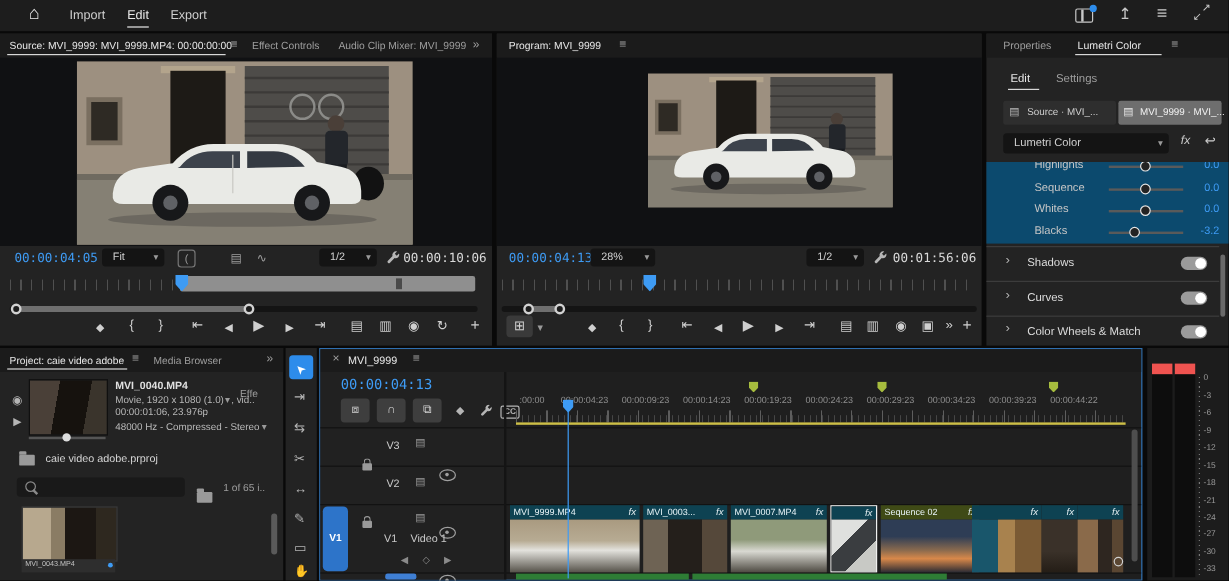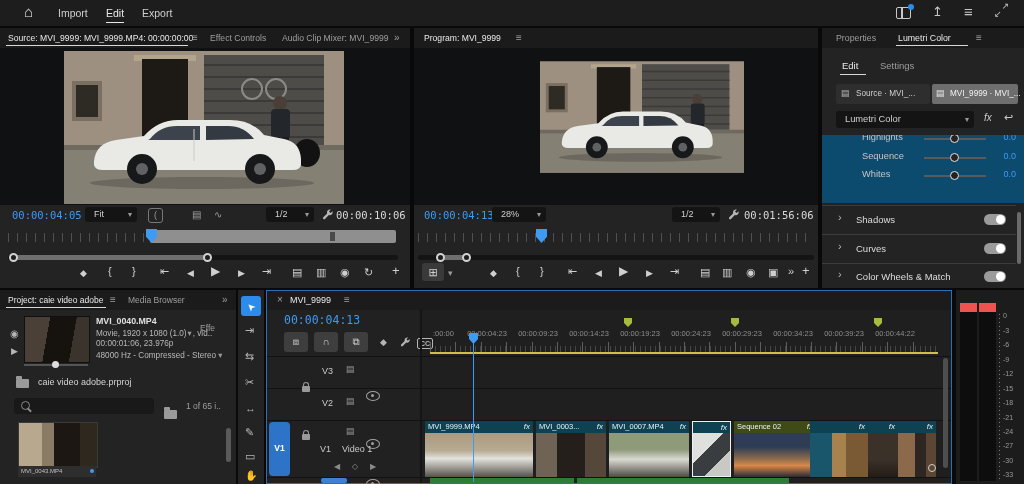--- a/index.html
+++ b/index.html
@@ -254,20 +254,26 @@
       <div class="strack" style="left:102px;top:9px;width:62px;"></div>
       <div class="knob" style="left:128px;top:5px;"></div>
       <span class="a tx blue" style="left:168px;top:3px;width:26px;text-align:right;font-size:9px;">0.0</span>
     </div>
     <div class="a" style="left:0;top:31px;width:202px;height:16px;">
       <span class="a tx" style="left:40px;top:3px;font-size:9.3px;color:#c5c5c5;">Whites</span>
       <div class="strack" style="left:102px;top:9px;width:62px;"></div>
       <div class="knob" style="left:128px;top:5px;"></div>
       <span class="a tx blue" style="left:168px;top:3px;width:26px;text-align:right;font-size:9px;">0.0</span>
     </div>
+    <div class="a" style="left:0;top:49px;width:202px;height:16px;">
+      <span class="a tx" style="left:40px;top:3px;font-size:9.3px;color:#c5c5c5;">Blacks</span>
+      <div class="strack" style="left:102px;top:9px;width:62px;"></div>
+      <div class="knob" style="left:119px;top:5px;"></div>
+      <span class="a tx blue" style="left:168px;top:3px;width:26px;text-align:right;font-size:9px;">-3.2</span>
+    </div>
   </div>
 
   <div class="a" style="left:822px;top:205px;width:194px;height:1px;background:#3c3c3c;"></div>
   <div class="a" style="left:822px;top:206px;width:194px;height:28px;">
     <span class="a" style="left:16px;top:5px;font-size:11px;color:#b5b5b5;">›</span>
     <span class="a tx" style="left:34px;top:8px;font-size:9.5px;color:#dcdcdc;">Shadows</span>
     <div class="toggle a" style="left:162px;top:8px;"></div>
   </div>
   <div class="a" style="left:822px;top:234px;width:194px;height:1px;background:#3c3c3c;"></div>
   <div class="a" style="left:822px;top:235px;width:194px;height:28px;">

